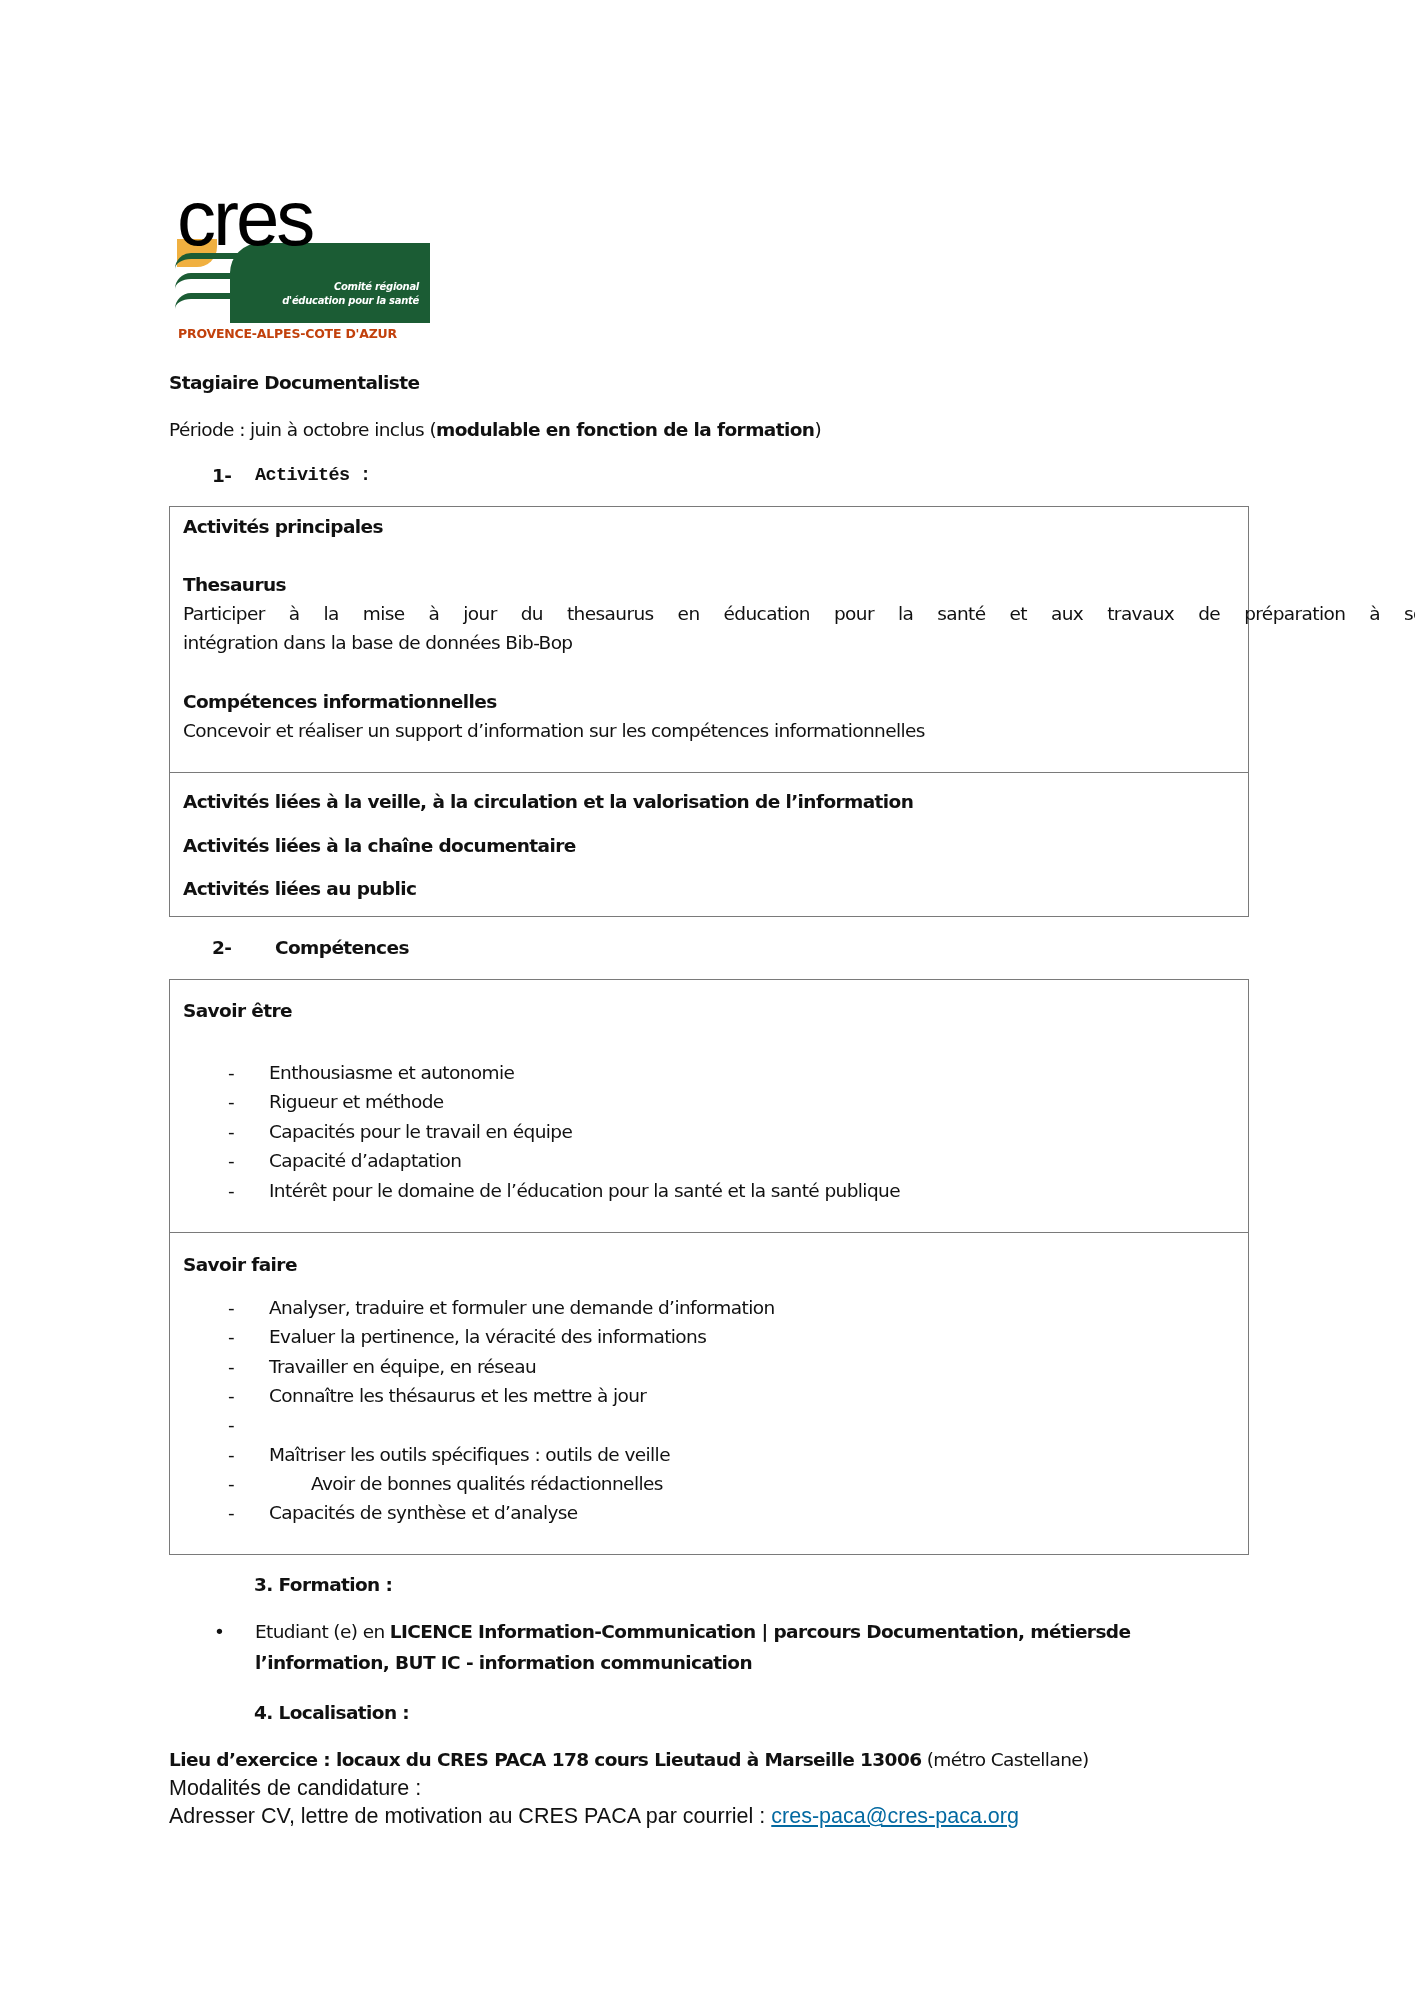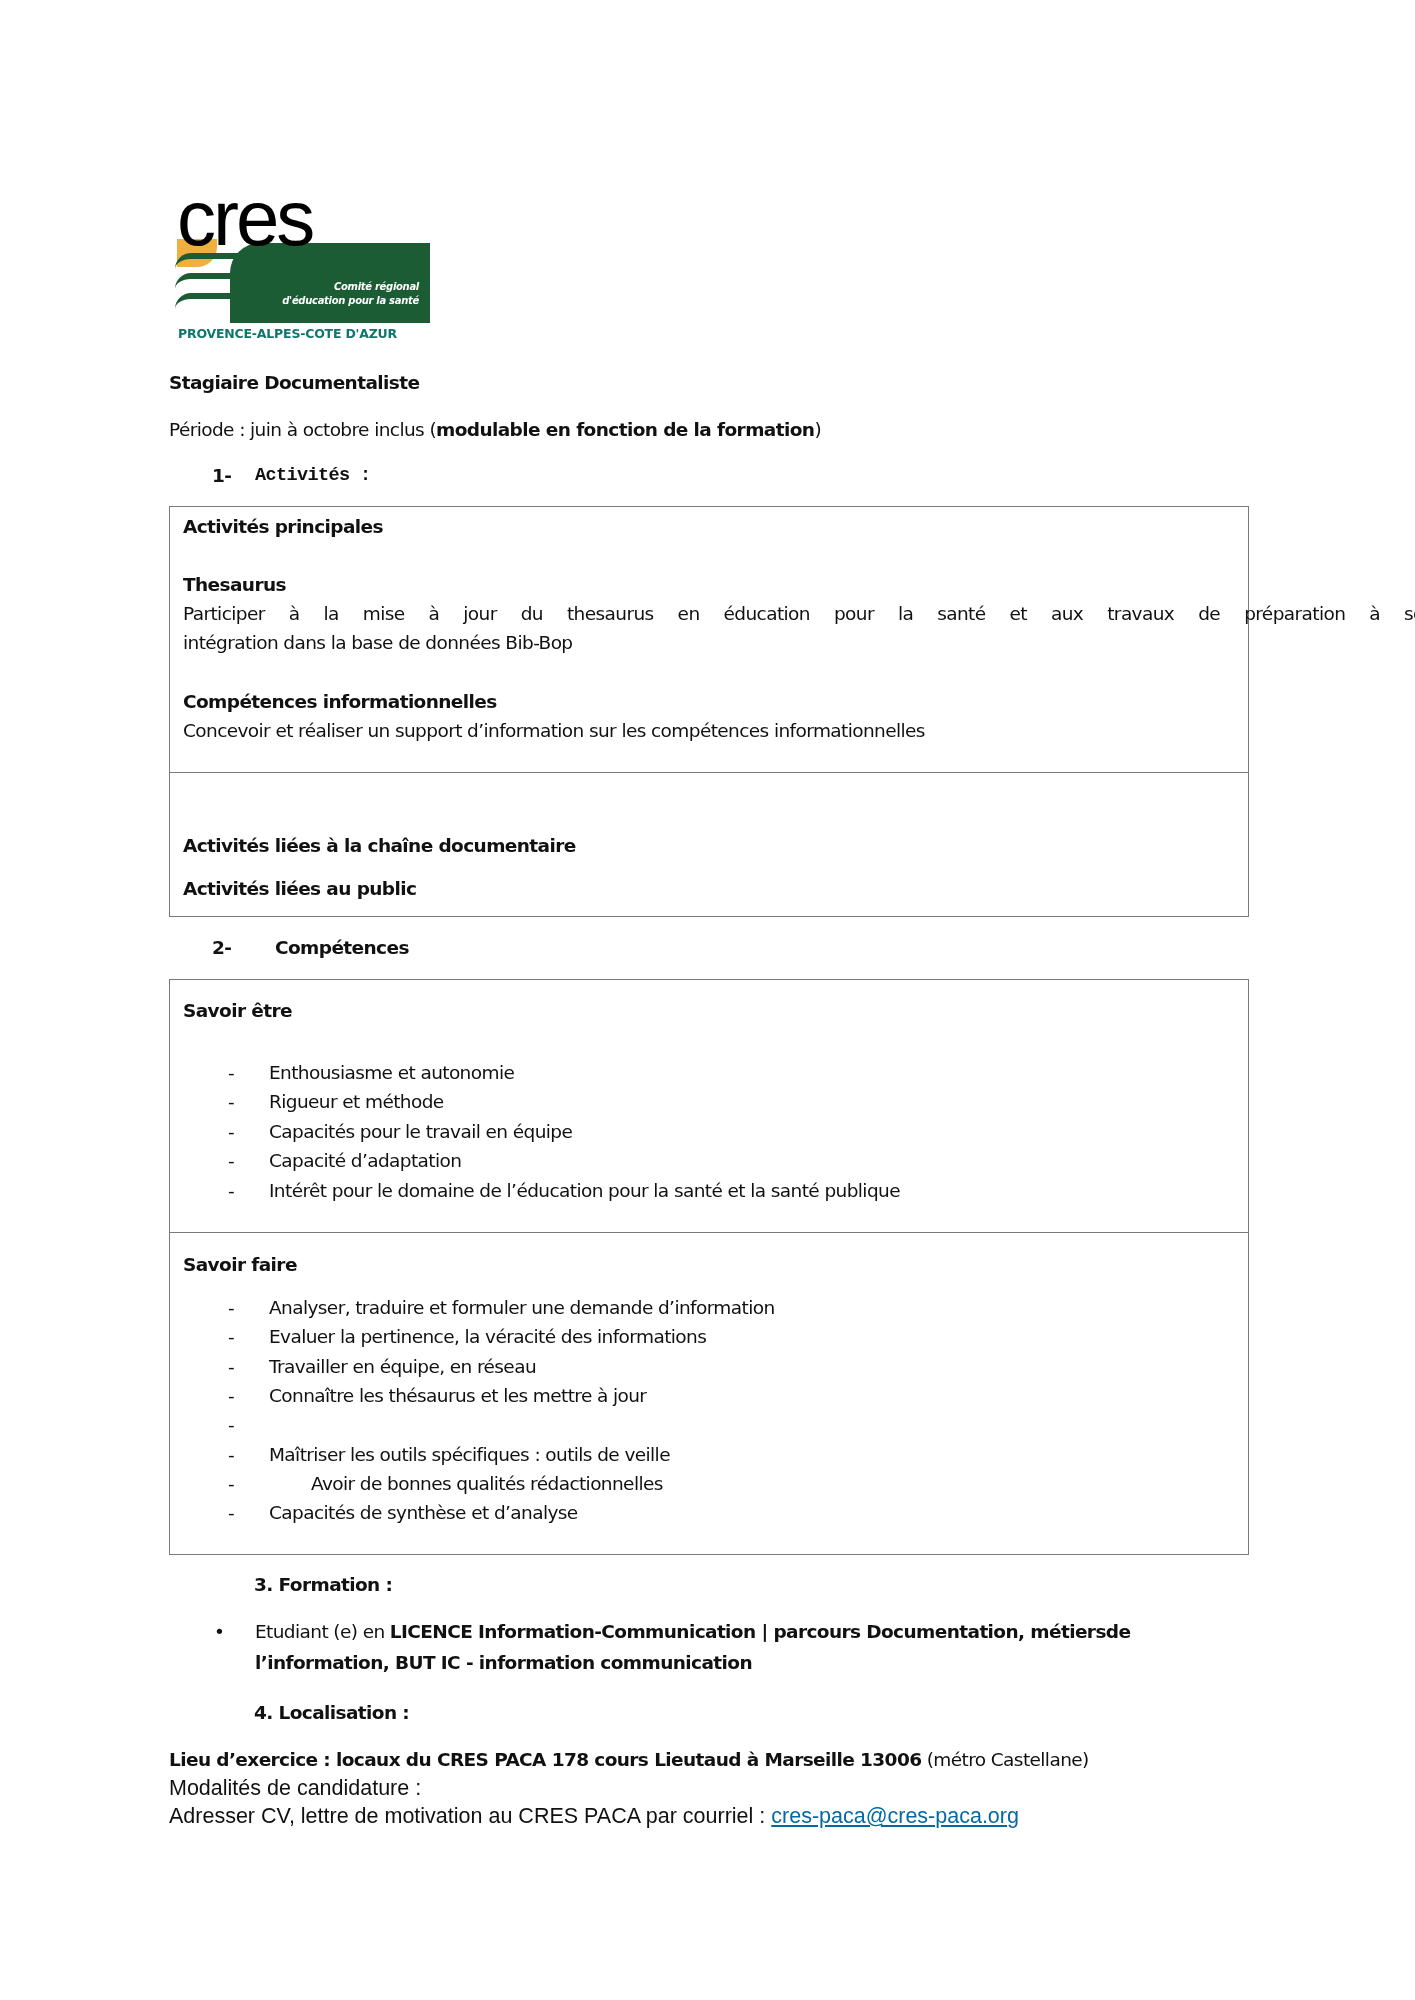--- a/index.html
+++ b/index.html
@@ -15,21 +15,21 @@
     .logo { left: 175px; top: 185px; width: 260px; height: 158px; }
     .logo-cres { position: absolute; left: 2px; top: -6px; font-family: "Liberation Sans", sans-serif; font-size: 78px; color: #000000; letter-spacing: -3px; line-height: 78px; font-weight: normal; }
     .logo-sun { position: absolute; left: 2px; top: 54px; width: 40px; height: 28px; background: #f0b040; border-radius: 0 0 20px 0; }
     .logo-box { position: absolute; left: 55px; top: 58px; width: 200px; height: 80px; background: #1b5c34; border-radius: 30px 0 0 0; }
     .logo-wave { position: absolute; left: 0px; top: 68px; width: 70px; height: 10px; border-top: 6px solid #1b5c34; border-radius: 40px 0 0 0; }
     .logo-wave2 { position: absolute; left: 0px; top: 88px; width: 70px; height: 10px; border-top: 6px solid #1b5c34; border-radius: 40px 0 0 0; }
     .logo-wave3 { position: absolute; left: 0px; top: 108px; width: 70px; height: 10px; border-top: 6px solid #1b5c34; border-radius: 40px 0 0 0; }
     .logo-sub1, .logo-sub2 { position: absolute; right: 16px; color: #ffffff; font-family: "DejaVu Sans", sans-serif; font-style: italic; font-weight: bold; font-size: 10px; white-space: nowrap; letter-spacing: -0.3px; }
     .logo-sub1 { top: 96px; }
     .logo-sub2 { top: 110px; }
-    .logo-region { position: absolute; left: 3px; top: 141px; font-family: "DejaVu Sans", sans-serif; font-weight: bold; font-size: 12.5px; color: #0f766e; white-space: nowrap; letter-spacing: -0.2px; }
+    .logo-region { position: absolute; left: 3px; top: 141px; font-family: "DejaVu Sans", sans-serif; font-weight: bold; font-size: 12.5px; color: #c2410c; white-space: nowrap; letter-spacing: -0.2px; }
 
     
     .box { position: absolute; left: 169px; width: 1080px; border: 1.5px solid #7a7a7a; box-sizing: border-box; }
     .divider { position: absolute; left: 0; right: 0; height: 0; border-top: 1.5px solid #7a7a7a; }
     .inner { position: absolute; left: 13px; }
     .just { display: flex; justify-content: space-between; width: 1054px; gap: 24px; }
     .dash { position: absolute; left: 58px; }
     .item { position: absolute; left: 99px; }
 
     .link { color: #0369a1; text-decoration: underline; }
@@ -83,20 +83,21 @@
     <span>préparation</span>
     <span>à</span>
     <span>son</span>
   </div>
   <div class="inner txt" style="top:121px;">intégration dans la base de données Bib-Bop</div>
   <div class="inner txt b" style="top:180px;">Compétences informationnelles</div>
   <div class="inner txt" style="top:209px;">Concevoir et réaliser un support d’information sur les compétences informationnelles</div>
 
   <div class="divider" style="top:265px;"></div>
 
+  <div class="inner txt b" style="top:280px;">Activités liées à la veille, à la circulation et la valorisation de l’information</div>
   <div class="inner txt b" style="top:324px;">Activités liées à la chaîne documentaire</div>
   <div class="inner txt b" style="top:367px;">Activités liées au public</div>
 </div>
 
 <div class="abs txt b" style="left:212px; top:933px;">2-</div>
 <div class="abs txt b" style="left:255px; top:933px;margin-left:20px;">Compétences</div>
 
 <div class="box" style="top:979px; height:576px;">
   <div class="inner txt b" style="top:16px;">Savoir être</div>
 

